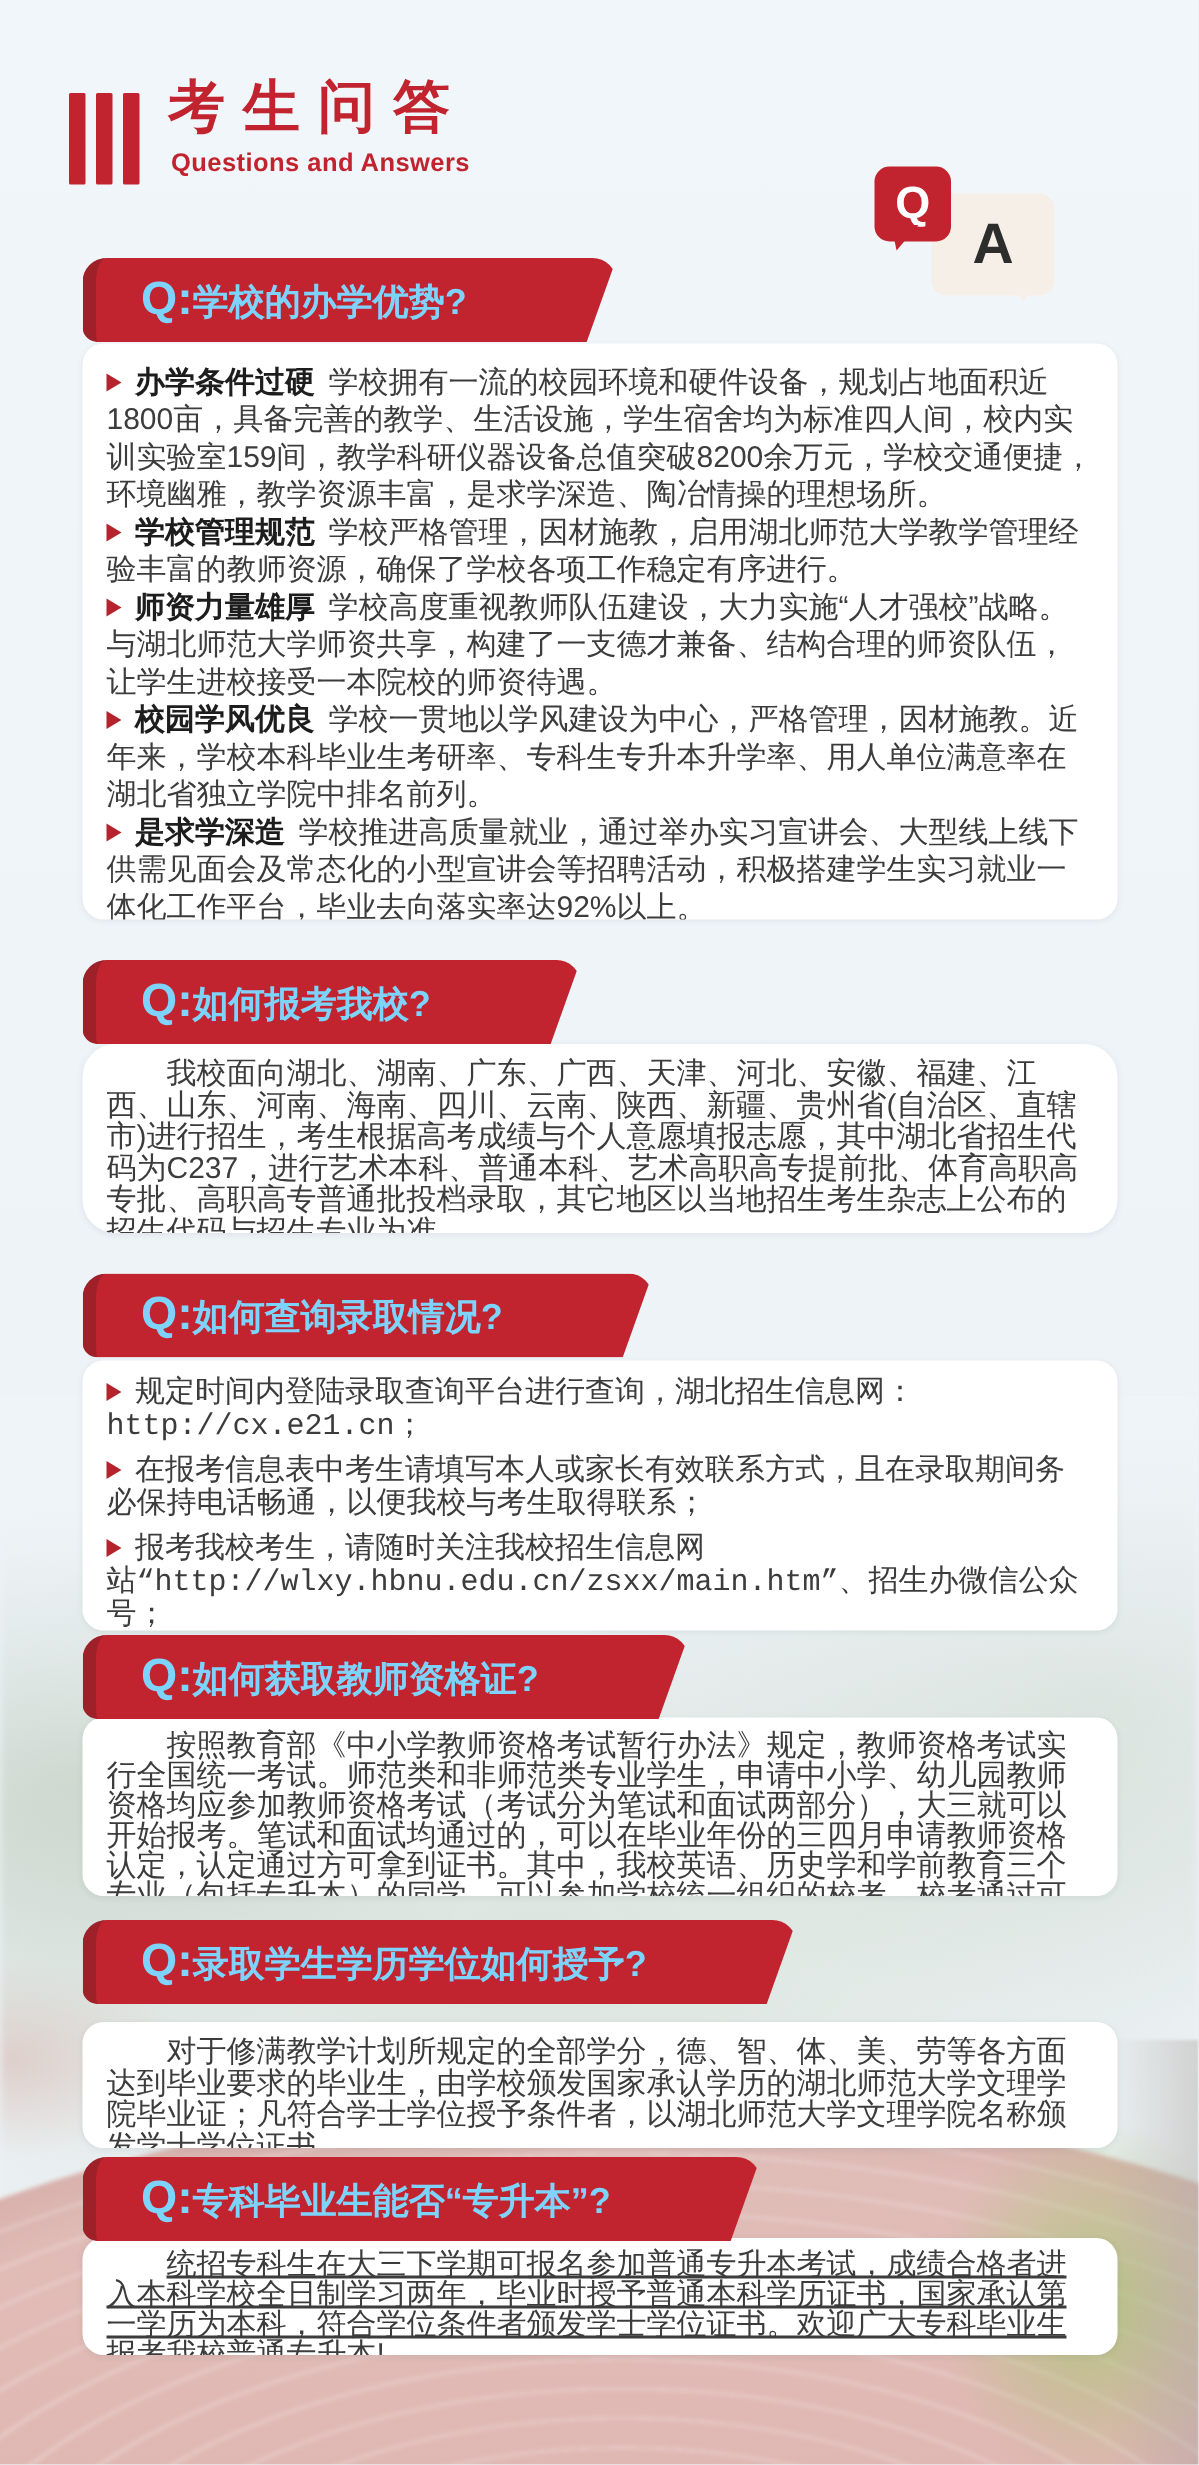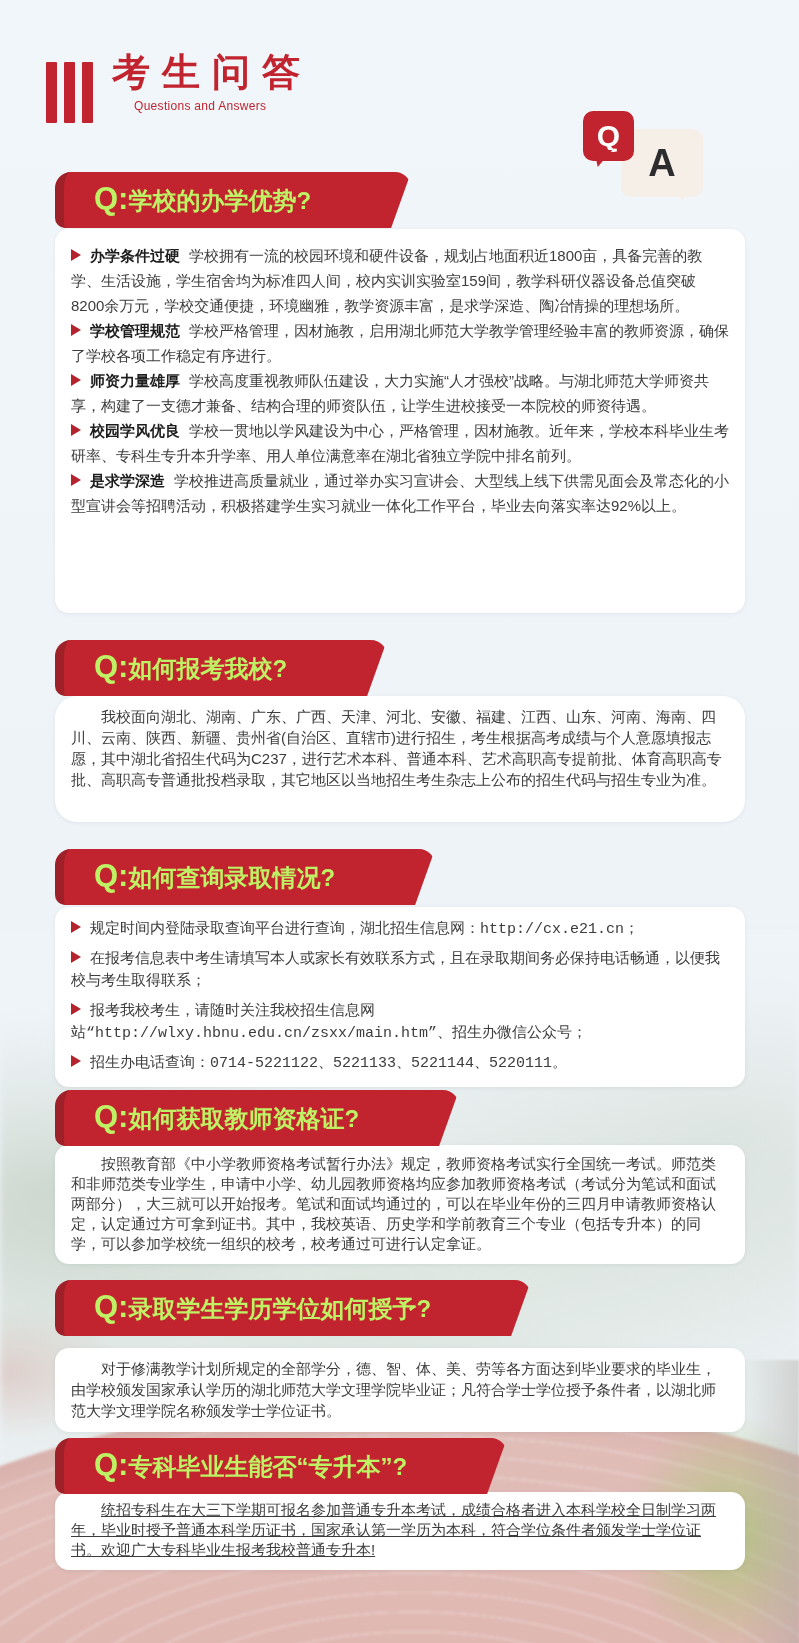--- a/index.html
+++ b/index.html
@@ -27,44 +27,44 @@
   .ph-fence{position:absolute;right:0;top:430px;width:58px;height:420px;
     background:linear-gradient(90deg, rgba(160,155,148,0), rgba(160,155,148,.45));filter:blur(1px);}
   .ph-wash{position:absolute;inset:0;
     background:linear-gradient(180deg, rgba(239,244,248,1) 0%, rgba(239,244,248,.60) 16%, rgba(239,244,248,.28) 42%, rgba(241,244,246,.10) 100%);}
   
   .logo-bars{position:absolute;left:46px;top:62px;z-index:2;display:flex;gap:7px;}
   .logo-bars i{display:block;width:11px;height:61px;background:#c1242e;border-radius:1px;}
   .page-title{position:absolute;left:112px;top:52px;z-index:2;color:#c1242e;
     font-size:38px;font-weight:bold;letter-spacing:12px;line-height:1.1;}
   .page-subtitle{position:absolute;left:114px;top:99px;z-index:2;color:#c1242e;
-    font-size:12px;font-weight:normal;letter-spacing:.3px;margin-left:20px;}
+    font-size:17px;font-weight:bold;letter-spacing:.3px;}
   
   .qa-a{position:absolute;left:621px;top:129px;width:82px;height:68px;z-index:1;
     background:#f6efe8;border-radius:10px;text-align:center;line-height:68px;
     color:#2d2d2d;font-size:38px;font-weight:bold;}
   .qa-a::after{content:"";position:absolute;right:12px;bottom:-13px;width:0;height:0;
     border:9px solid transparent;border-top:15px solid #f6efe8;transform:skewX(14deg);}
   .qa-q{position:absolute;left:583px;top:111px;width:51px;height:50px;z-index:2;
     background:#c1242e;border-radius:10px;text-align:center;line-height:50px;
     color:#fff;font-size:30px;font-weight:bold;}
   .qa-q::after{content:"";position:absolute;left:7px;bottom:-15px;width:0;height:0;
     border:9px solid transparent;border-top:17px solid #c1242e;transform:skewX(-18deg);}
   
   .ribbon{position:absolute;left:55px;z-index:2;height:56px;line-height:54px;
-    background:#c1242e;color:#bef264;font-weight:bold;font-size:24px;
+    background:#c1242e;color:#7dd3fc;font-weight:bold;font-size:24px;
     padding:0 100px 0 30px;border-left:9px solid #9e2028;
     border-radius:16px 16px 0 10px;
     clip-path:polygon(0 0,100% 0,calc(100% - 20px) 100%,0 100%);
     white-space:nowrap;width:max-content;}
   .ribbon::first-letter{font-size:31px;}
   
   .card{position:absolute;left:55px;z-index:1;width:690px;background:#ffffff;
     border-radius:14px;box-shadow:0 1px 4px rgba(40,60,80,.08);
-    color:#3c3c3c;font-size:15px;box-sizing:border-box;overflow:hidden;}
+    color:#3c3c3c;font-size:20px;box-sizing:border-box;overflow:hidden;}
   .card p{margin:0;}
   .card .indent{text-indent:2em;}
   .tri{display:inline-block;width:0;height:0;border-left:10px solid #b5232c;
     border-top:6px solid transparent;border-bottom:6px solid transparent;
     margin-right:9px;}
   .bhead{color:#1d1d1d;margin-right:9px;}
   
   #rb0{top:172px;} #cd0{top:229px;height:384px;padding:14px 16px;line-height:25px;}
   #rb1{top:640px;} #cd1{top:696px;height:126px;padding:10px 16px;line-height:21px;border-radius:22px;}
   #rb2{top:849px;} #cd2{top:907px;height:180px;padding:12px 16px;line-height:22px;}

